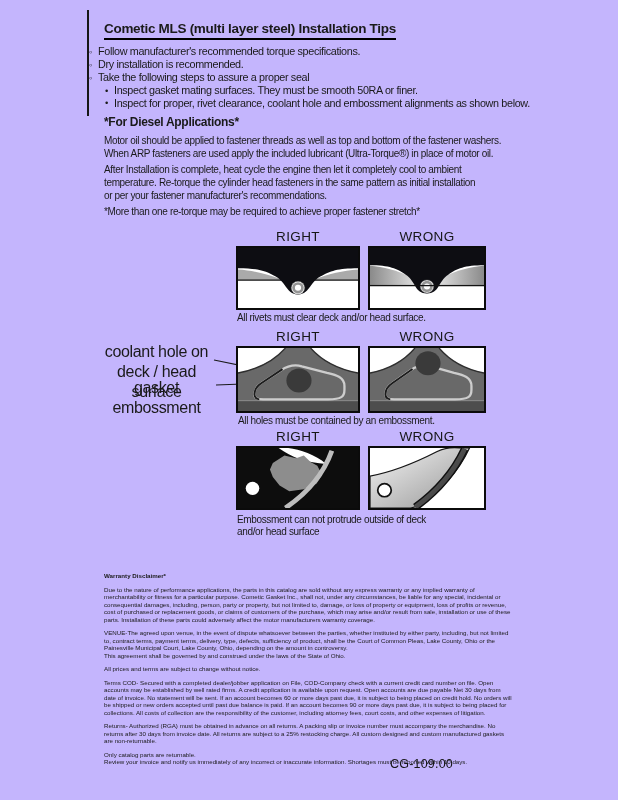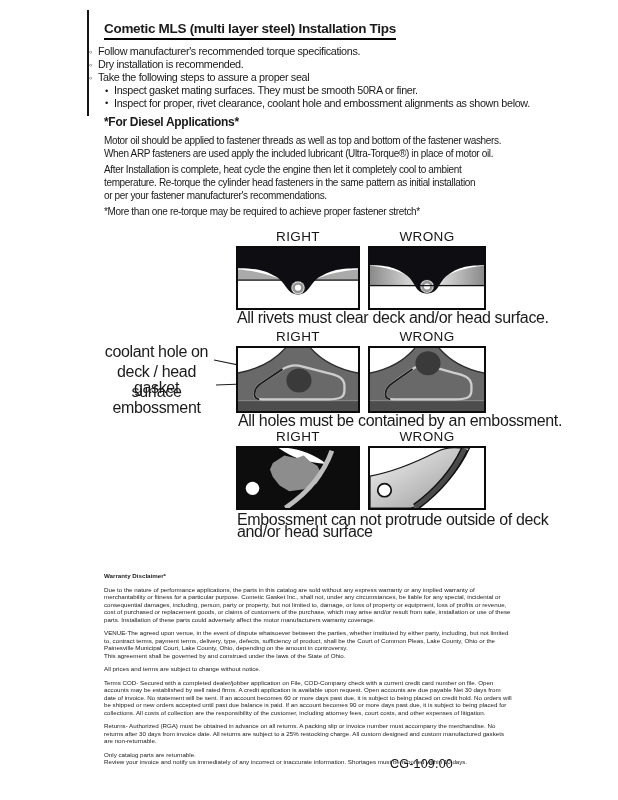--- a/index.html
+++ b/index.html
@@ -1,29 +1,29 @@
 <!DOCTYPE html>
 <html><head>
 <meta charset="utf-8">
 <style>
   html,body{margin:0;padding:0;background:#e8e8e8;}
-  .page{position:relative;width:618px;height:800px;background:#ffffff;
+  .page{position:relative;width:618px;height:800px;background:#c4b5fd;
         font-family:"Liberation Sans",sans-serif;color:#1a1a1a;overflow:hidden;margin:0 auto;}
   .edge-rule{position:absolute;left:87px;top:10px;width:1.5px;height:106px;background:#161616;}
   .title{position:absolute;left:104px;top:21px;margin:0;font-size:13.5px;font-weight:bold;
          letter-spacing:-0.3px;border-bottom:2px solid #000;padding-bottom:2px;display:inline-block;}
   .bullet-row{position:absolute;display:flex;font-size:10.8px;letter-spacing:-0.35px;line-height:12.8px;}
   .marker{flex:none;width:9px;font-size:9.5px;padding-top:0.5px;}
   .body-text{position:absolute;font-size:10px;letter-spacing:-0.35px;line-height:13px;}
   .bold{font-weight:bold;}
   .pre{white-space:pre-line;}
   .dlabel{position:absolute;font-size:13.5px;font-weight:400;letter-spacing:0.4px;text-align:center;color:#161616;}
   .dbox{position:absolute;border:2px solid #0b0b0b;box-sizing:border-box;background:#fff;}
   .dbox svg{display:block;width:100%;height:100%;}
-  .caption{position:absolute;font-size:16px;letter-spacing:-0.35px;line-height:12.2px;}
+  .caption{position:absolute;font-size:10px;letter-spacing:-0.35px;line-height:12.2px;}
   .callout{position:absolute;font-size:16px;letter-spacing:-0.35px;line-height:20px;text-align:center;width:113px;left:100px;}
   .leader{position:absolute;left:210px;top:354px;width:95px;height:35px;}
   .fineprint{position:absolute;left:104px;top:572px;width:410px;font-size:6.2px;line-height:7.5px;letter-spacing:0;}
   .fineprint .fp-head{font-weight:bold;margin:0 0 6px 0;}
   .fineprint p{margin:0 0 6px 0;white-space:pre-line;}
   .footer-code{position:absolute;left:390px;top:757px;font-size:12.5px;letter-spacing:0.2px;color:#161616;}
 </style>
 </head>
 <body>
 

